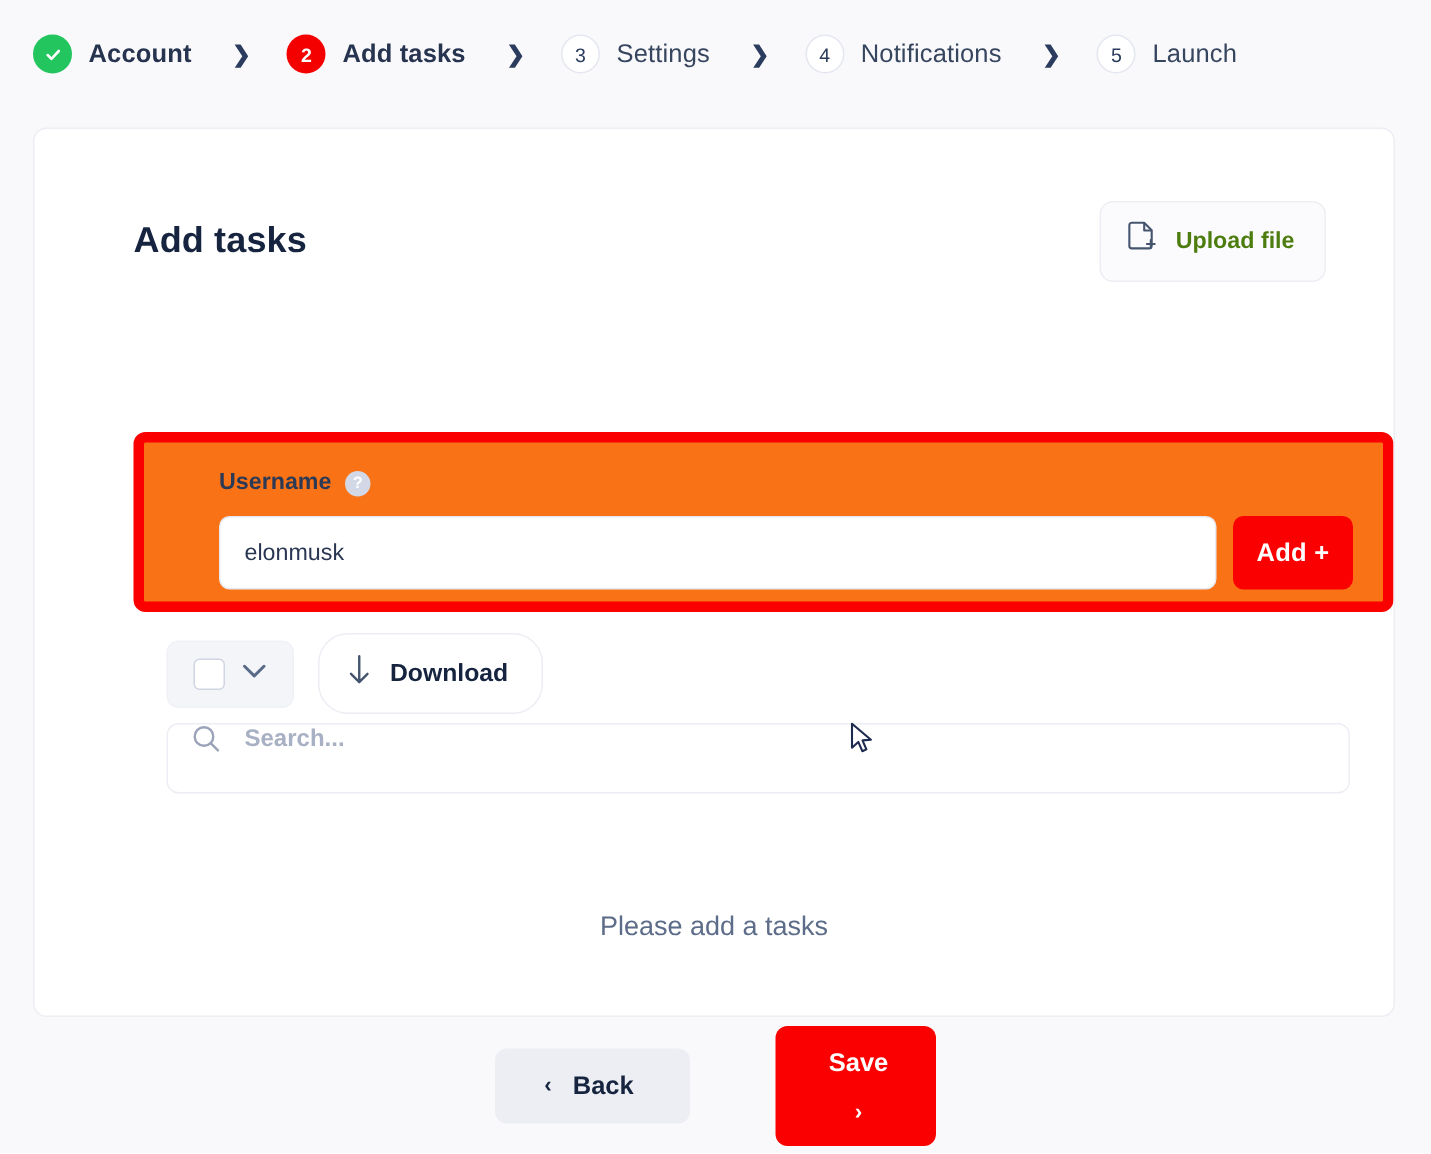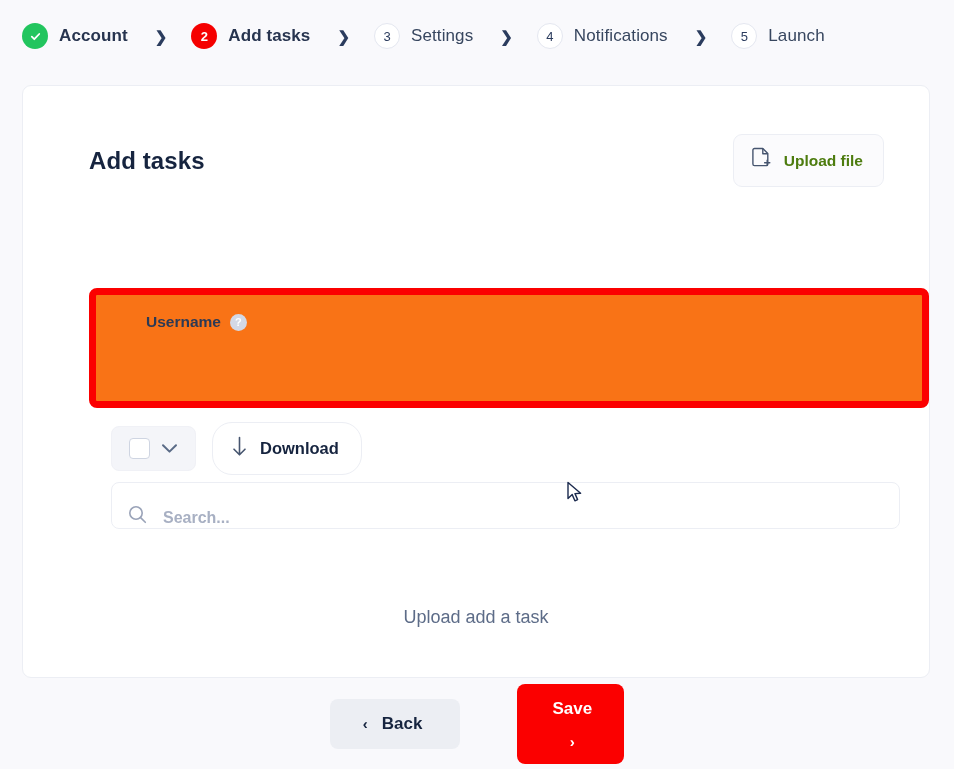--- a/index.html
+++ b/index.html
@@ -230,21 +230,21 @@
   .search-wrap {
     position: absolute;
     left: 88px;
     top: 396px;
     width: 789px;
     height: 47px;
     border: 1px solid #eceef4;
     border-radius: 8px;
     background: #ffffff;
     display: flex;
-    align-items: flex-end;
+    align-items: flex-start;
     padding: 0 16px;
     box-sizing: border-box;
     gap: 14px;
   }
   .search-input {
     flex: 1;
     border: none;
     outline: none;
     background: transparent;
     font-size: 16px;
@@ -382,20 +382,24 @@
       <span>Upload file</span>
     </div>
   </div>
 
   <div class="username-block">
     <div class="username-inner">
       <div class="field-label-row">
         <span class="field-label">Username</span>
         <span class="help-icon">?</span>
       </div>
+      <div class="input-row">
+        <input class="text-input" type="text" value="elonmusk" style="">
+        <button class="add-btn">Add +</button>
+      </div>
     </div>
   </div>
 
   <div class="toolbar">
     <div class="select-pill">
       <span class="cbox"></span>
       <span>
         <svg width="17" height="11" viewBox="0 0 17 11" aria-hidden="true">
           <path d="M2 2.2 L8.5 8.6 L15 2.2" fill="none" stroke="#5a6b87" stroke-width="2" stroke-linecap="round" stroke-linejoin="round"></path>
         </svg>
@@ -415,21 +419,21 @@
   <div class="search-wrap">
     <span>
       <svg width="19" height="19" viewBox="0 0 19 19" aria-hidden="true">
         <circle cx="8" cy="8" r="6.2" fill="none" stroke="#9aa3b8" stroke-width="1.6"></circle>
         <path d="M12.6 12.6 L17.3 17.3" stroke="#9aa3b8" stroke-width="1.6" stroke-linecap="round"></path>
       </svg>
     </span>
     <input class="search-input" type="text" placeholder="Search..." style="">
   </div>
 
-  <div class="empty-msg">Upload add a task</div>
+  <div class="empty-msg">Please add a tasks</div>
 
   <svg class="empty-art" viewBox="0 0 908 95" aria-hidden="true">
     <path d="M48 42 C 80 14, 170 8, 215 36 C 248 57, 252 80, 250 95" fill="none" stroke="#c8cddc" stroke-width="1.5"></path>
     <path d="M50 46 C 82 19, 168 13, 211 39 C 244 60, 248 80, 246 95" fill="none" stroke="#c8cddc" stroke-width="1.2"></path>
     <path d="M262 95 C 262 74, 276 52, 310 44 C 356 33, 412 54, 432 78 C 440 87, 444 92, 447 95" fill="none" stroke="#c8cddc" stroke-width="1.5"></path>
     <path d="M266 95 C 266 77, 280 57, 312 49 C 354 39, 406 58, 427 81" fill="none" stroke="#c8cddc" stroke-width="1.2"></path>
     <path d="M60 80 C 70 72, 82 70, 90 76 C 96 81, 94 89, 86 92" fill="none" stroke="#c8cddc" stroke-width="1.4"></path>
     <path d="M57 88 C 66 82, 78 81, 84 86" fill="none" stroke="#c8cddc" stroke-width="1.2"></path>
   </svg>
 

